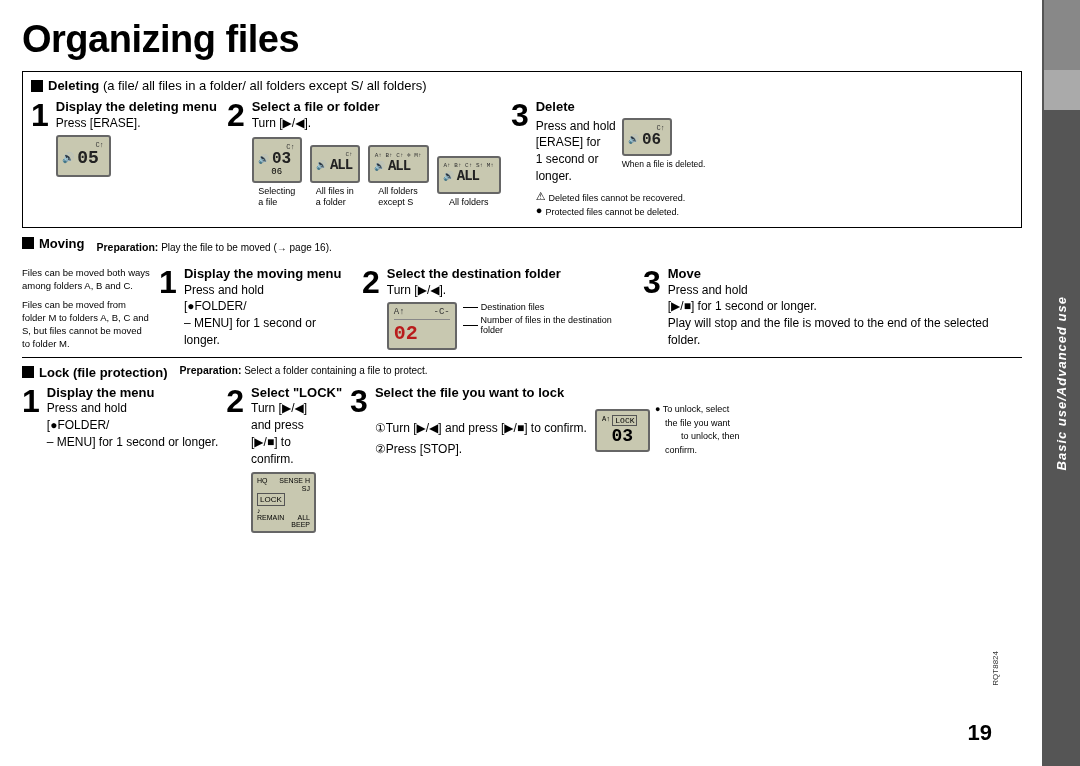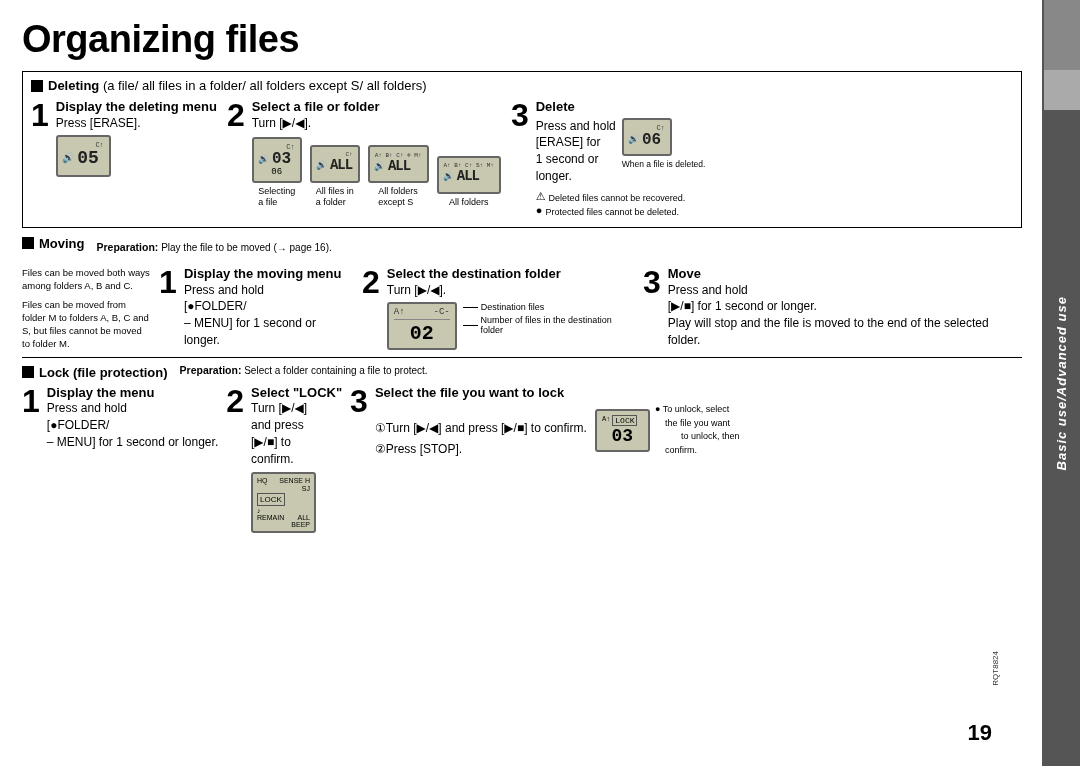--- a/index.html
+++ b/index.html
@@ -223,22 +223,21 @@
       justify-content: space-between;
       font-size: 9px;
       color: #333;
       border-bottom: 1px solid #888;
       padding-bottom: 2px;
       margin-bottom: 2px;
     }
     .dest-lcd-num {
       font-size: 20px;
       font-weight: bold;
-      text-align: center;
-      color: #000000;
+      color: #b91c1c;
     }
     
     .lock-lcd {
       background: #c8c8b0;
       border: 2px solid #666;
       border-radius: 3px;
       padding: 3px 4px;
       font-size: 8px;
       display: inline-block;
       min-width: 65px;

